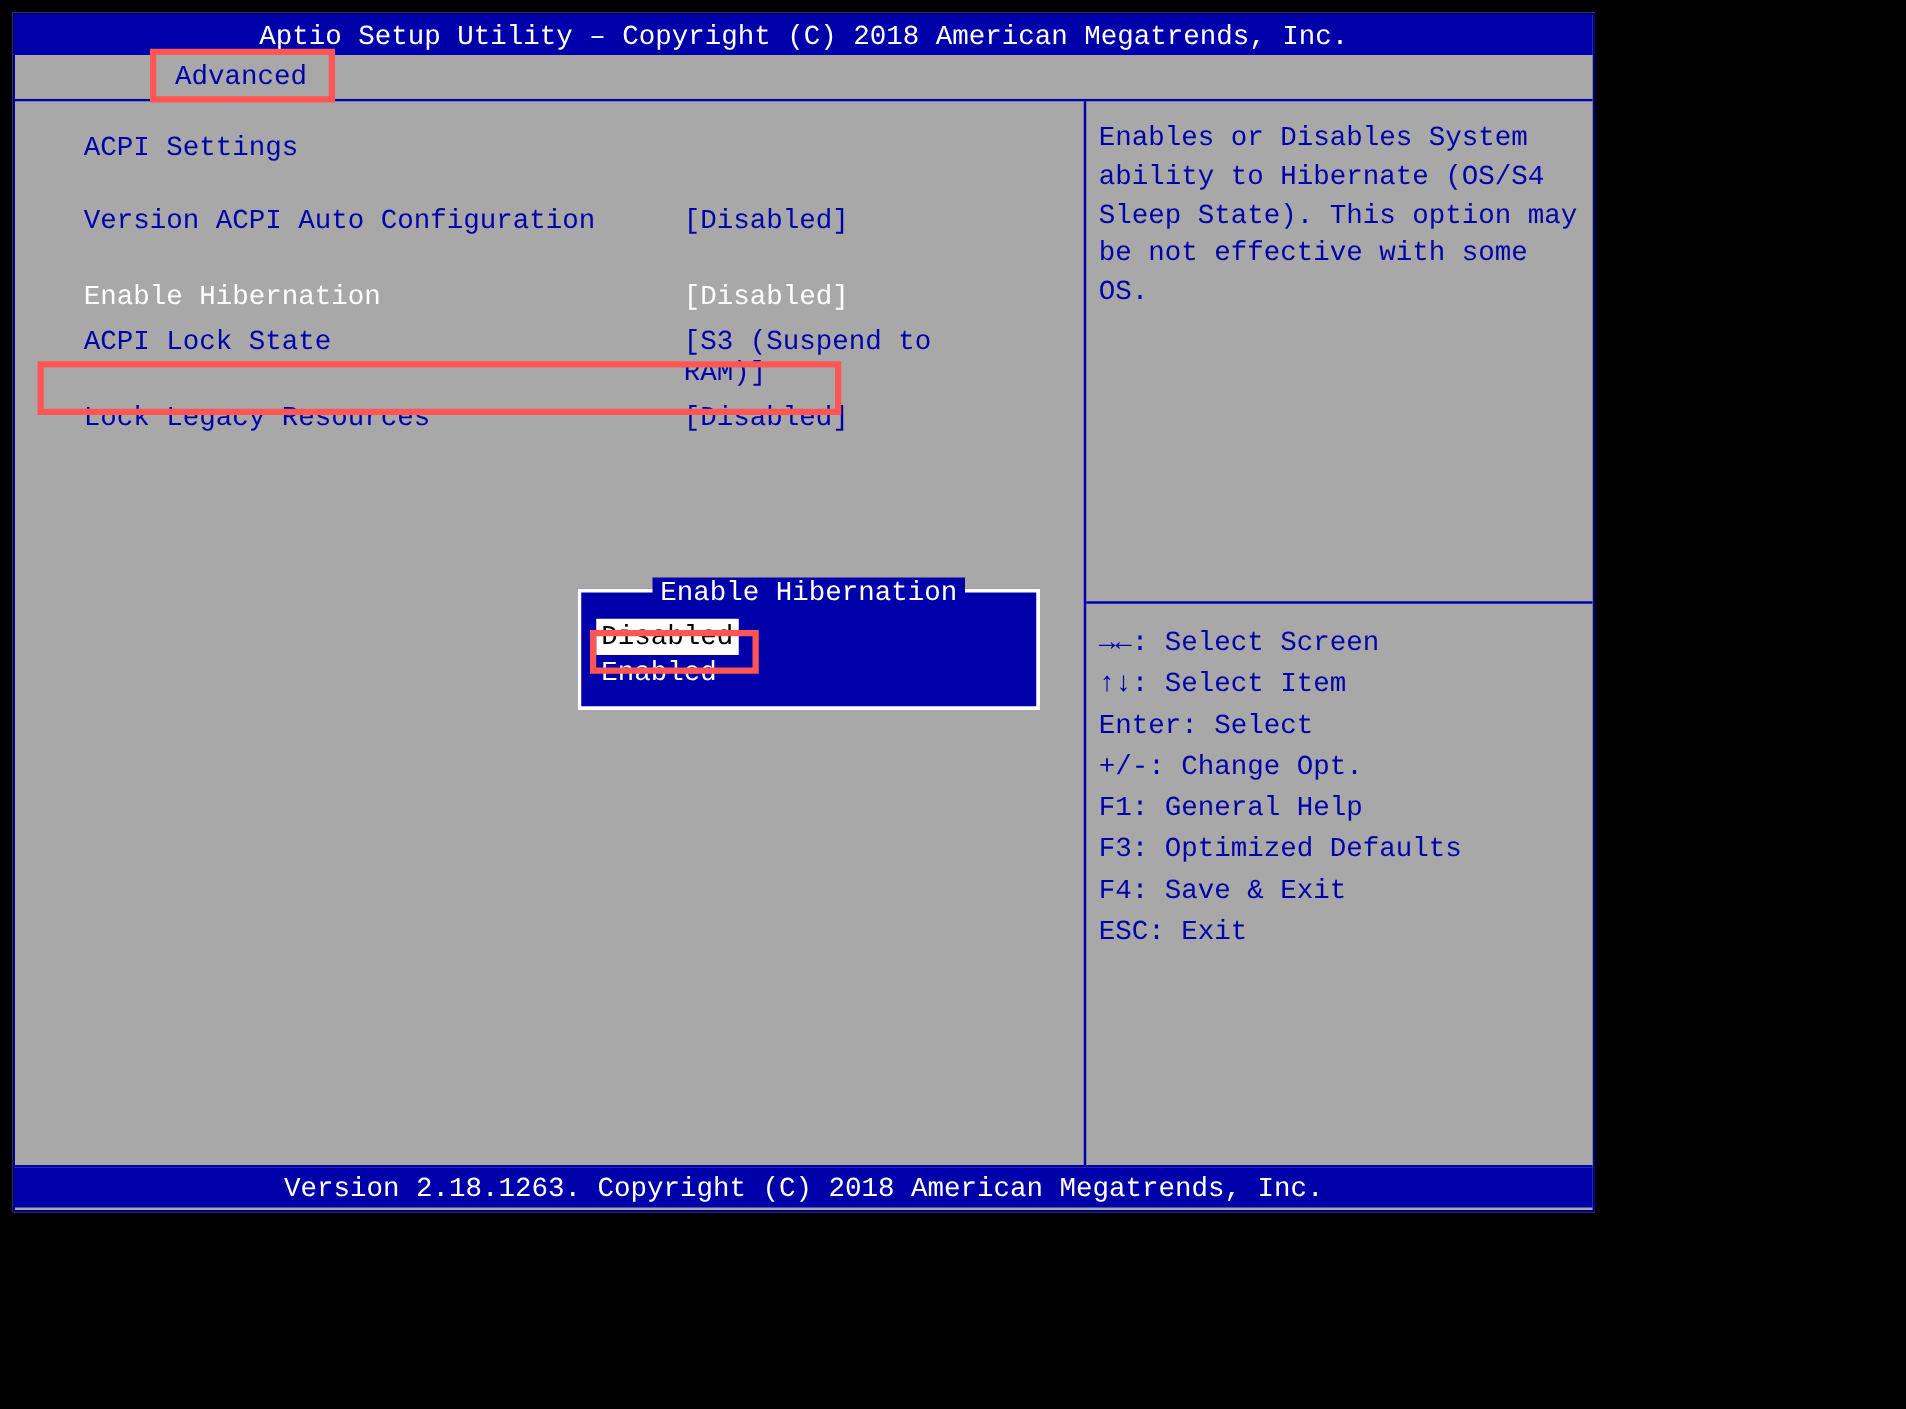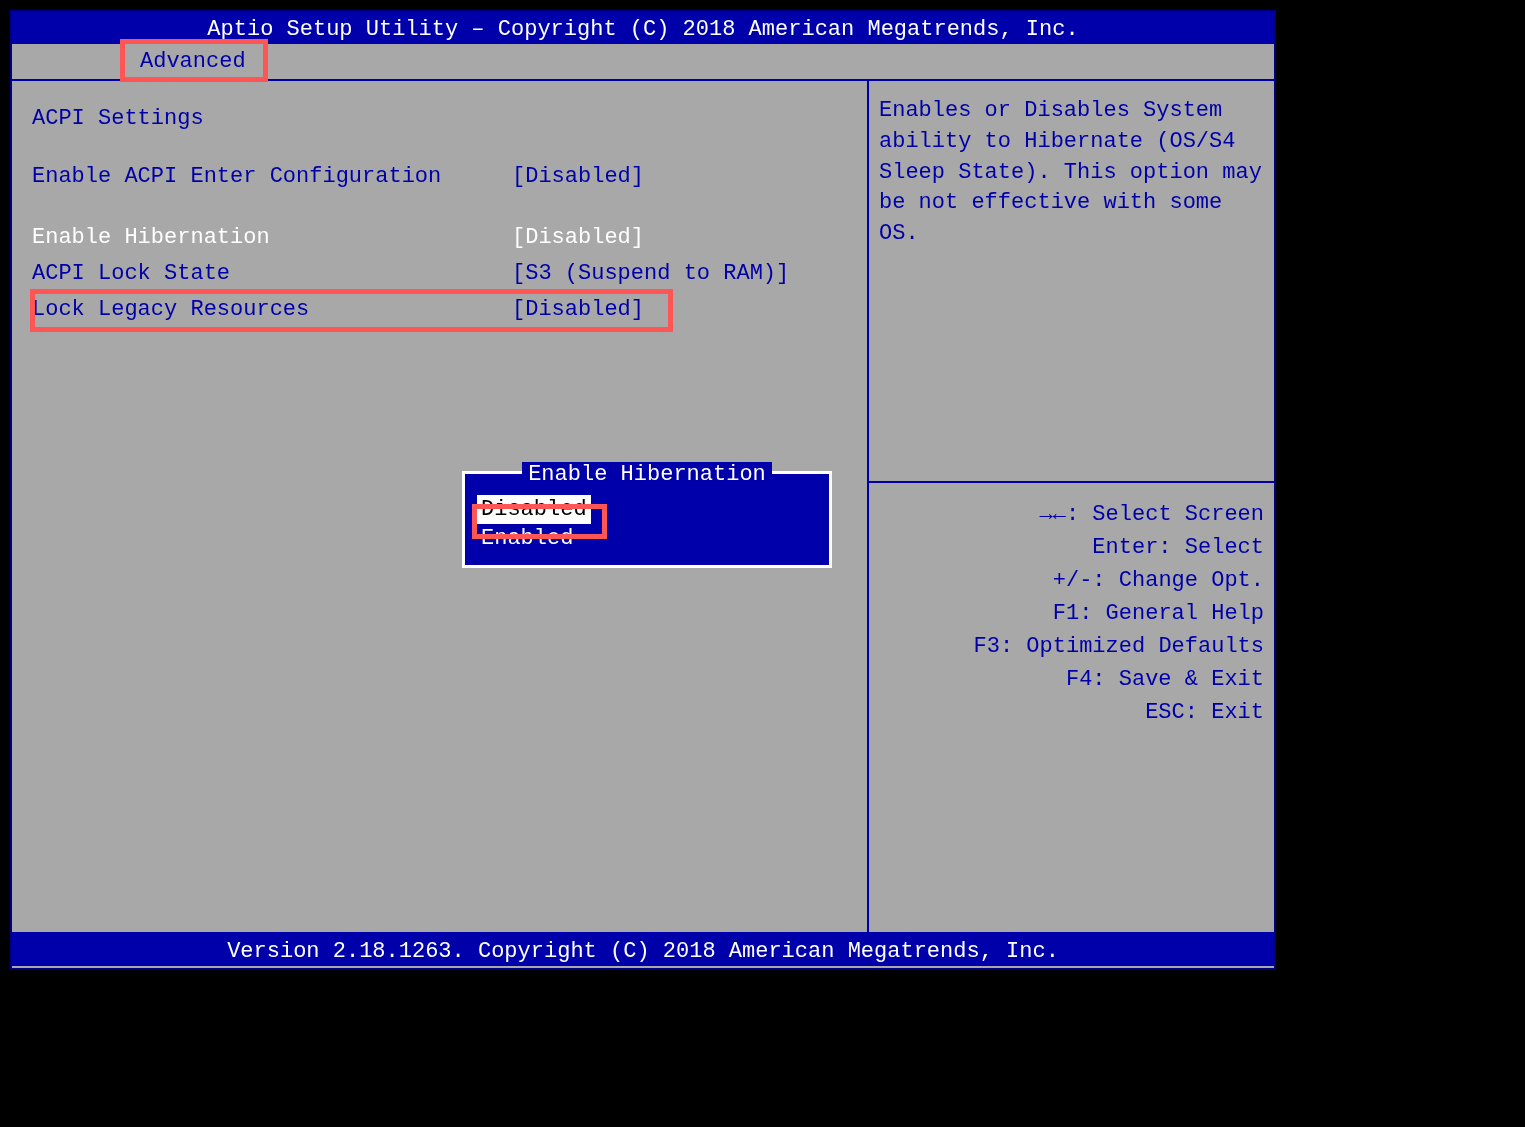--- a/index.html
+++ b/index.html
@@ -48,21 +48,21 @@
     .main-area {
       display: flex;
       height: 855px;
       background: #a8a8a8;
       border-top: 2px solid #0000aa;
       border-bottom: 2px solid #0000aa;
     }
     .left-panel {
       flex: 0 0 857px;
       border-right: 2px solid #0000aa;
-      padding: 25px 20px;
+      padding: 25px 55px;
       position: relative;
     }
     .right-panel {
       flex: 1;
       display: flex;
       flex-direction: column;
     }
     .help-text {
       flex: 0 0 400px;
       color: #0000aa;
@@ -152,41 +152,41 @@
       border: 5px solid #ff5555;
       pointer-events: none;
     }
     .footer-bar {
       background: #0000aa;
       color: #fff;
       text-align: center;
       padding: 5px 0;
       height: 32px;
     }
-    .key-row { white-space: nowrap; text-align: right; }
+    .key-row { white-space: nowrap; }
   </style>
 </head>
 <body>
 
 <div class="bios-container">
   <div class="header-bar">
     <span>Aptio Setup Utility – Copyright (C) 2018 American Megatrends, Inc.</span>
   </div>
 
   <div class="tab-bar">
     <span class="tab">Advanced</span>
     <div class="tab-highlight"></div>
   </div>
 
   <div class="main-area">
     <div class="left-panel">
       <div class="section-title">ACPI Settings</div>
 
       <div class="setting-row">
-        <span class="setting-label">Enable ACPI Enter Configuration</span>
+        <span class="setting-label">Version ACPI Auto Configuration</span>
         <span class="setting-value">[Disabled]</span>
       </div>
       <div style="height:25px"></div>
       <div class="setting-row selected">
         <span class="setting-label">Enable Hibernation</span>
         <span class="setting-value">[Disabled]</span>
       </div>
       <div class="setting-row">
         <span class="setting-label">ACPI Lock State</span>
         <span class="setting-value">[S3 (Suspend to RAM)]</span>
@@ -208,20 +208,21 @@
           <div class="popup-option">Enabled</div>
           <div class="popup-option-highlight"></div>
         </div>
       </div>
     </div>
 
     <div class="right-panel">
       <div class="help-text">Enables or Disables System ability to Hibernate (OS/S4 Sleep State). This option may be not effective with some OS.</div>
       <div class="key-help">
         <div class="key-row">→←: Select Screen</div>
+        <div class="key-row">↑↓: Select Item</div>
         <div class="key-row">Enter: Select</div>
         <div class="key-row">+/-: Change Opt.</div>
         <div class="key-row">F1: General Help</div>
         <div class="key-row">F3: Optimized Defaults</div>
         <div class="key-row">F4: Save &amp; Exit</div>
         <div class="key-row">ESC: Exit</div>
       </div>
     </div>
   </div>
 

